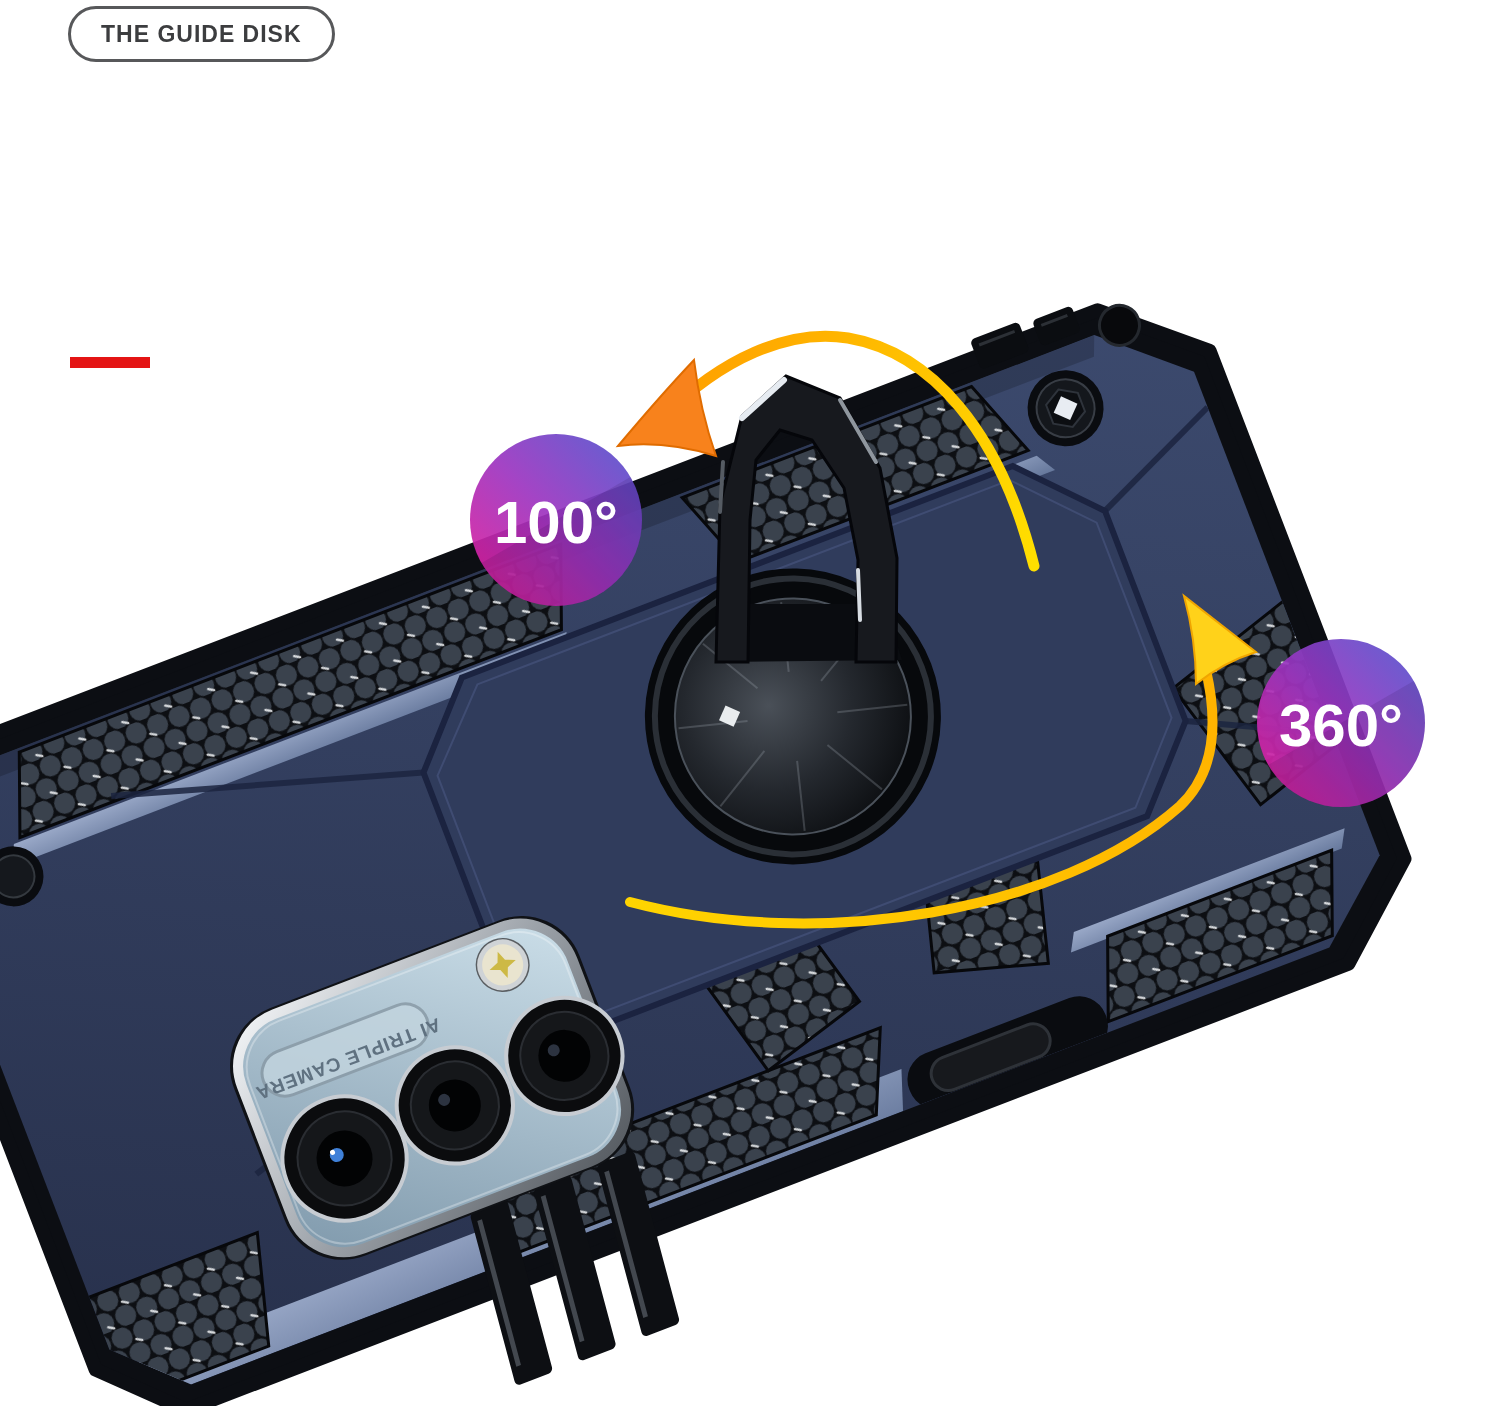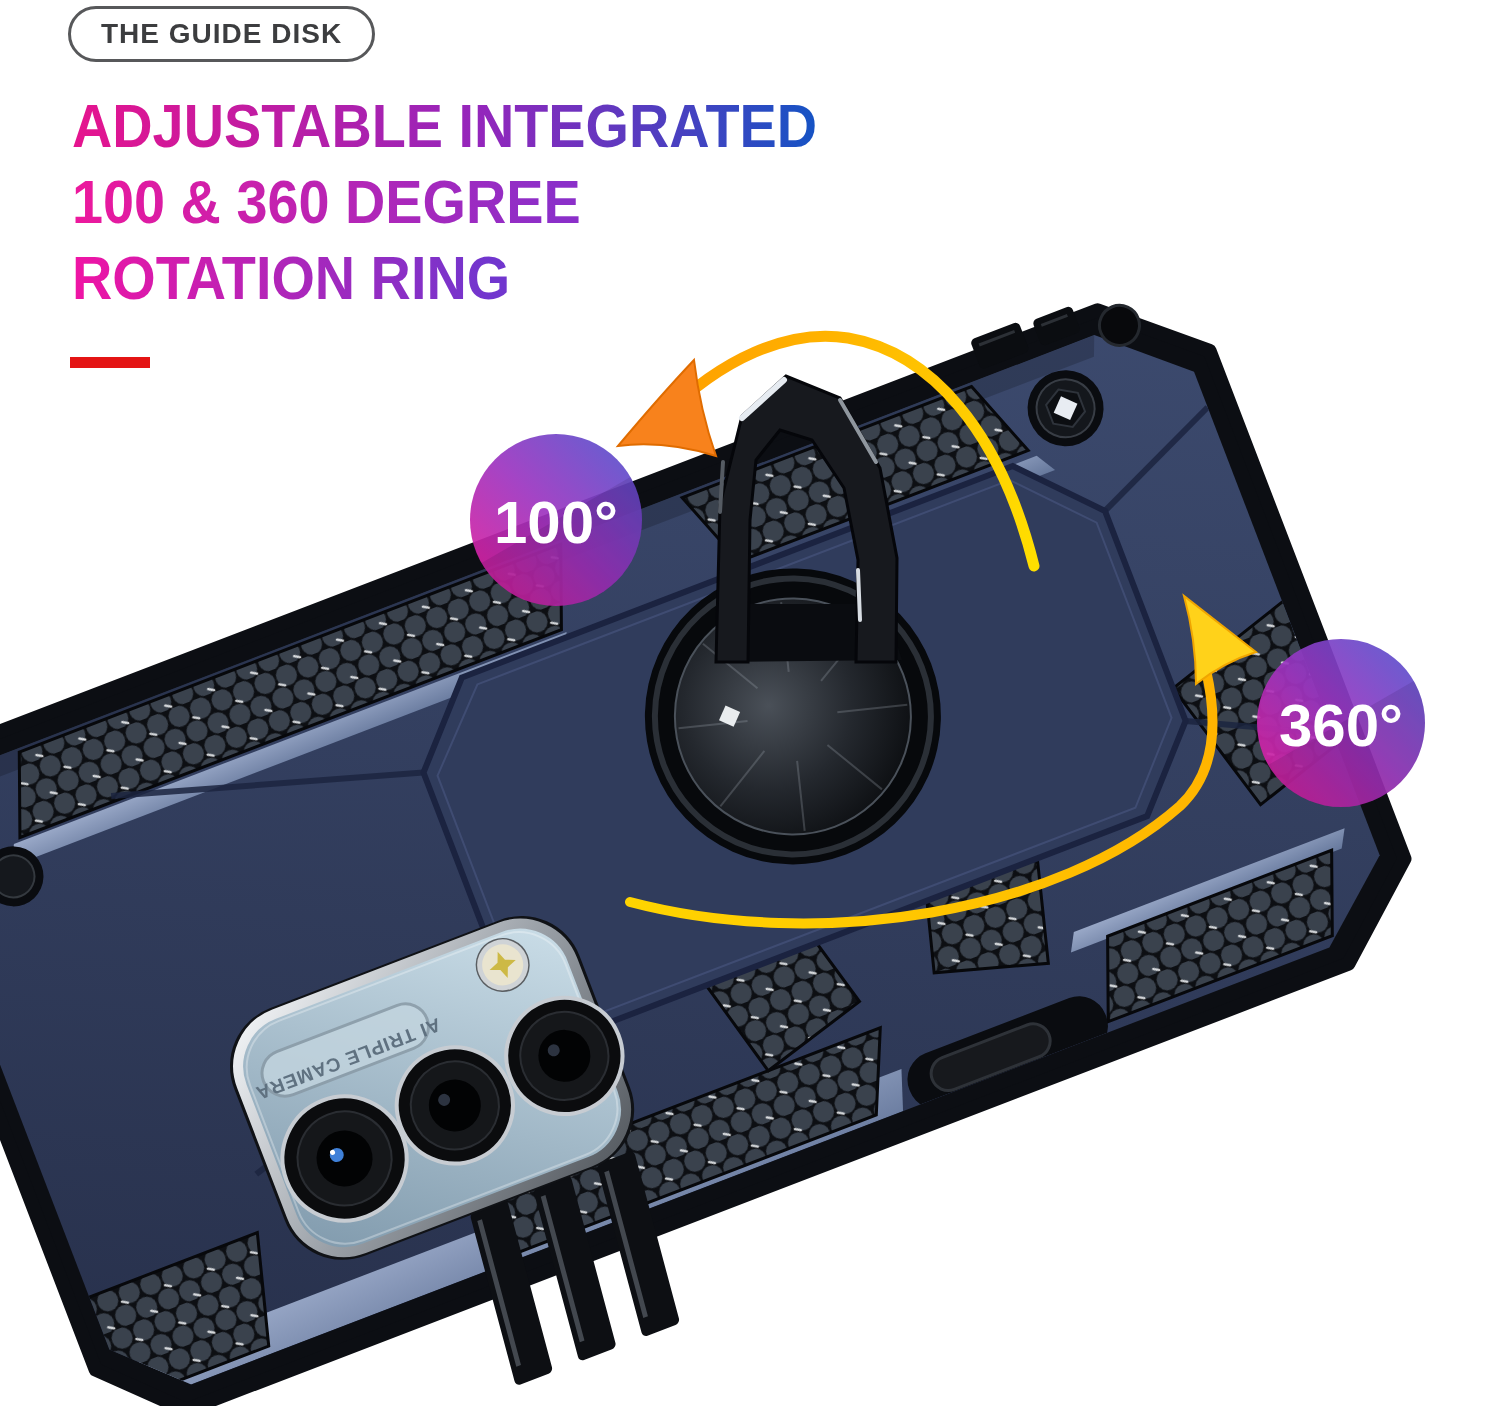--- a/index.html
+++ b/index.html
@@ -1,21 +1,21 @@
 <!DOCTYPE html>
 <html><head>
 <meta charset="utf-8">
 <style>
   html,body{margin:0;padding:0;background:#ffffff;}
   .canvas{position:relative;width:1500px;height:1406px;background:#ffffff;overflow:hidden;
           font-family:"Liberation Sans",sans-serif;}
   .photo-svg{position:absolute;left:0;top:0;z-index:0;}
   .overlay{position:absolute;z-index:2;}
   .pill{left:68px;top:6px;display:inline-flex;align-items:center;height:50px;padding:0 30px;
-        border:3px solid #57585a;border-radius:32px;font-size:28px;font-weight:bold;
+        border:3px solid #57585a;border-radius:32px;font-size:23px;font-weight:bold;
         color:#3c3d3f;letter-spacing:1px;white-space:nowrap;background:#fff;}
   .headline{left:72px;top:88px;}
   .hl-line{font-weight:bold;font-size:62px;line-height:76px;letter-spacing:0;
            transform:scaleX(.9);transform-origin:left top;white-space:nowrap;}
   .hl-line span{-webkit-background-clip:text;background-clip:text;color:transparent;display:inline-block;}
   .g1{background-image:linear-gradient(90deg,#e6148e 0%,#9326bc 55%,#1553c4 100%);}
   .g2{background-image:linear-gradient(90deg,#ed189c 0%,#8b2fc9 95%);}
   .g3{background-image:linear-gradient(90deg,#f014a4 0%,#7136ce 95%);}
   .dash{left:70px;top:357px;width:80px;height:11px;background:#e41414;}
 </style>
@@ -224,26 +224,15 @@
     </g>
 
     <path d="M 618,446 Q 660,396 694,360 Q 700,410 716,456 Q 664,440 618,446 Z" fill="#f8821c" stroke="#e06c00" stroke-width="2"></path>
     <path d="M 1184,596 Q 1196,640 1196,684 Q 1224,662 1256,652 Q 1220,624 1184,596 Z" fill="#ffd21a" stroke="#f0a500" stroke-width="2"></path>
   </svg>
 
   <div class="overlay pill">
     <span>THE GUIDE DISK</span>
   </div>
 
-  <div class="overlay headline">
-    <div class="hl-line">
-      <span class="g1">ADJUSTABLE INTEGRATED</span>
-    </div>
-    <div class="hl-line">
-      <span class="g2">100 &amp; 360 DEGREE</span>
-    </div>
-    <div class="hl-line">
-      <span class="g3">ROTATION RING</span>
-    </div>
-  </div>
 
   <div class="overlay dash"></div>
 </div>
 
 </body></html>

